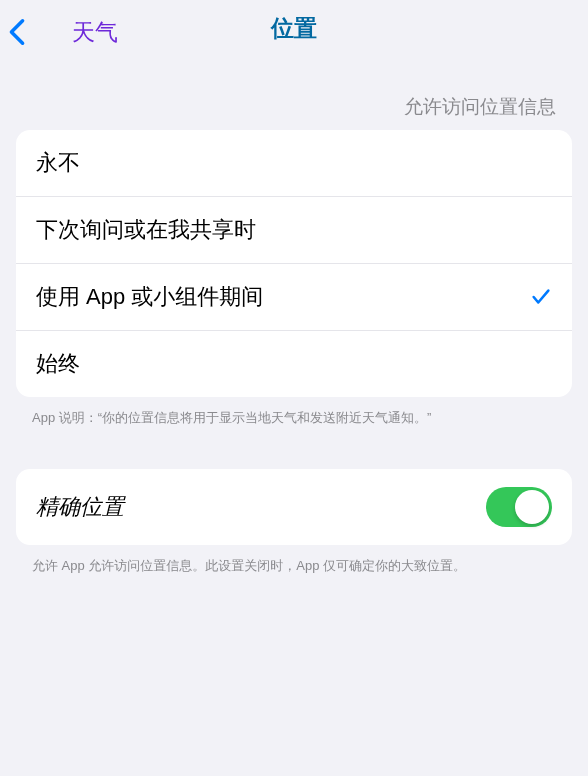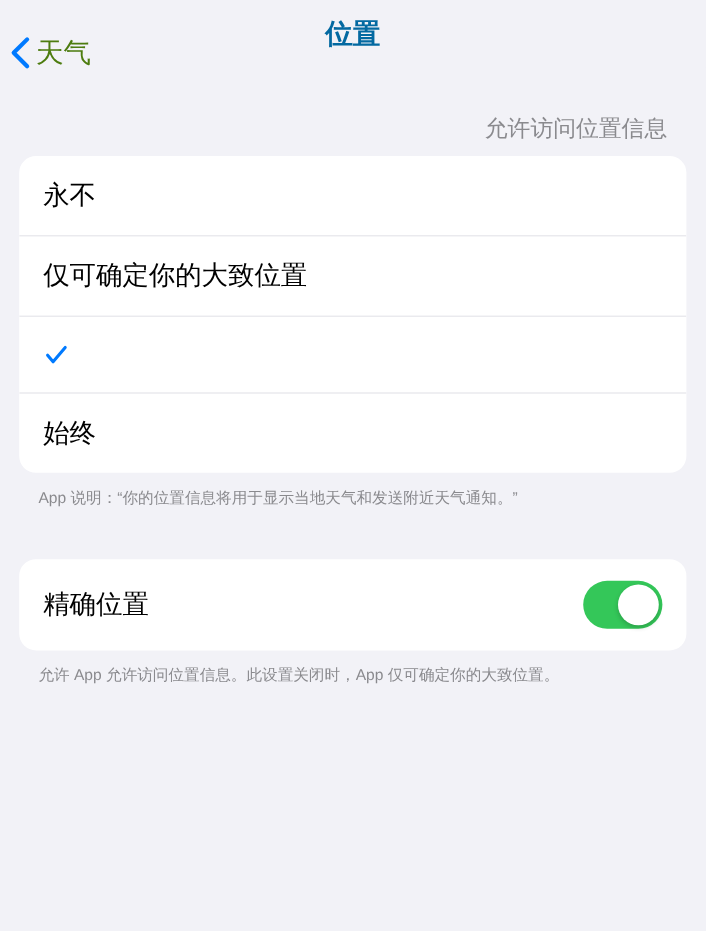--- a/index.html
+++ b/index.html
@@ -19,27 +19,28 @@
       display: flex;
       align-items: center;
       justify-content: center;
       position: relative;
       height: 56px;
       background: #f2f2f7;
     }
     .back-button {
       position: absolute;
       left: 8px;
-      top: 16px;
+      top: 4px;
       height: 56px;
       display: flex;
       align-items: center;
-      color: #4d7c0f;
+      color: #6d28d9;
       font-size: 23px;
       cursor: pointer;
+      gap: 42px;
     }
     .back-chevron {
       width: 18px;
       height: 28px;
       margin-right: 4px;
     }
     .header-title {
       font-size: 23px;
       font-weight: 600;
       color: #0369a1;
@@ -97,20 +98,21 @@
       right: 3px;
       top: 3px;
       width: 34px;
       height: 34px;
       background: #fff;
       border-radius: 50%;
       box-shadow: 0 2px 4px rgba(0,0,0,0.2);
     }
     .section2 {
       margin-top: 42px;
+      font-style: italic;
     }
   </style>
 </head>
 <body>
 
 <div class="header">
   <div class="back-button">
     <svg class="back-chevron" viewBox="0 0 12 20" fill="none">
       <path d="M10 2 L2 10 L10 18" stroke="#007aff" stroke-width="2.5" stroke-linecap="round" stroke-linejoin="round"></path>
     </svg>
@@ -119,23 +121,24 @@
   <div class="header-title">位置</div>
 </div>
 
 <div class="section-header">允许访问位置信息</div>
 
 <div class="section">
   <div class="row">
     <span class="row-label">永不</span>
   </div>
   <div class="row">
-    <span class="row-label">仅可确定你的大致位置</span>
+    <span class="row-label">下次询问或在我共享时</span>
   </div>
   <div class="row">
+    <span class="row-label">使用 App 或小组件期间</span>
     <svg class="checkmark" viewBox="0 0 24 24" fill="none">
       <path d="M4 12 L9 18 L20 5" stroke="#007aff" stroke-width="2.8" stroke-linecap="round" stroke-linejoin="round"></path>
     </svg>
   </div>
   <div class="row">
     <span class="row-label">始终</span>
   </div>
 </div>
 
 <div class="section-footer">App 说明：“你的位置信息将用于显示当地天气和发送附近天气通知。”</div>

